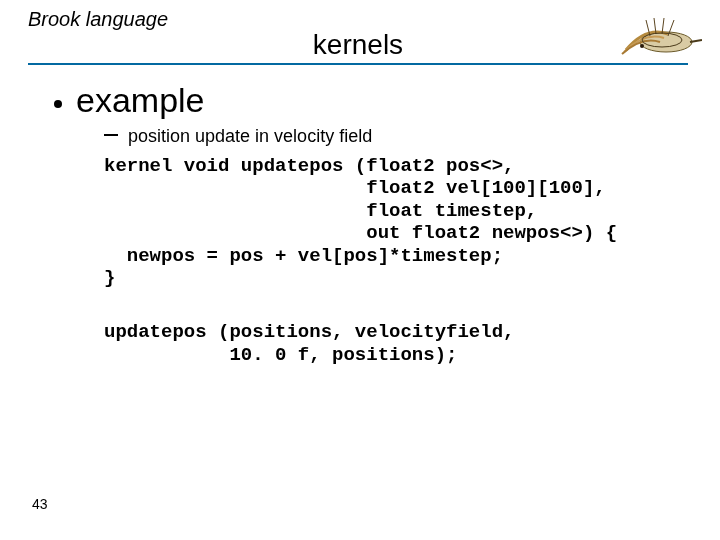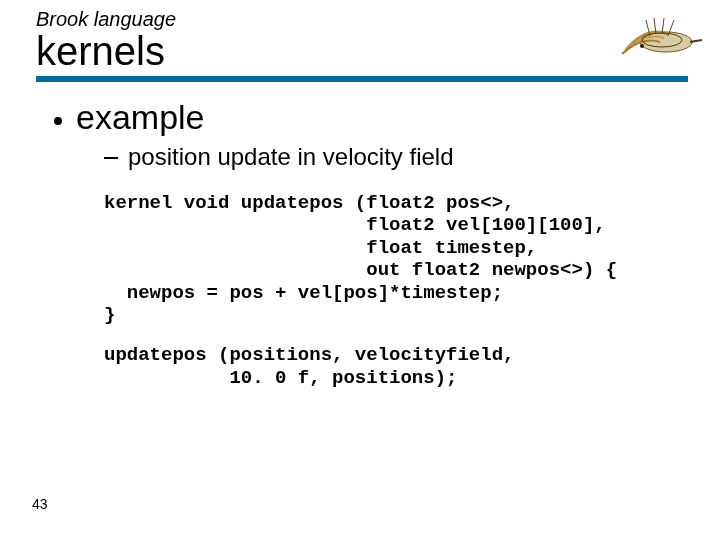--- a/index.html
+++ b/index.html
@@ -1,34 +1,34 @@
 <!DOCTYPE html>
 <html><head>
 <meta charset="utf-8">
 <style>
   * { margin: 0; padding: 0; box-sizing: border-box; }
   html, body { width: 720px; height: 540px; background: #fff; font-family: Arial, Helvetica, sans-serif; color: #000; }
   .slide { position: relative; width: 720px; height: 540px; }
 
-  .header { position: relative; padding: 8px 32px 0 36px; }
+  .header { position: relative; padding: 8px 32px 0 28px; }
   .pretitle { font-style: italic; font-size: 20px; font-family: Arial, Helvetica, sans-serif; }
-  .title { font-size: 40px; border-bottom: 6px solid #0369a1; padding-bottom: 2px; margin-top: -2px; }
+  .title { font-size: 28px; border-bottom: 2px solid #0369a1; padding-bottom: 2px; margin-top: -2px; text-align: center; }
 
   .logo { position: absolute; top: 6px; right: 18px; width: 96px; height: 58px; }
 
   .content { padding: 12px 32px 0 32px; }
 
   .bullet-1 { display: flex; align-items: baseline; font-size: 34px; margin: 4px 0 6px 22px; }
   .bullet-1 .dot { width: 8px; height: 8px; background:#000; border-radius:50%; display:inline-block; margin-right: 14px; position: relative; top: -4px; }
 
-  .bullet-2 { display: flex; align-items: baseline; font-size: 24px; margin: 4px 0 21px 72px; }
+  .bullet-2 { display: flex; align-items: baseline; font-size: 18px; margin: 4px 0 8px 72px; }
   .bullet-2 .dash { display:inline-block; width: 14px; height: 2px; background:#000; margin-right: 10px; position: relative; top: -6px; }
 
   .code { font-family: "Courier New", Courier, monospace; font-size: 19px; line-height: 1.18; white-space: pre; margin-left: 72px; font-weight: bold; }
-  .code-block-2 { margin-top: 18px; }
+  .code-block-2 { margin-top: 32px; }
 
   .footer { position: absolute; bottom: 28px; left: 32px; right: 32px; display: flex; justify-content: space-between; font-size: 14px; }
 </style>
 </head>
 <body>
 
 <div class="slide">
 
   <div class="header">
     <div class="pretitle">Brook language</div>

